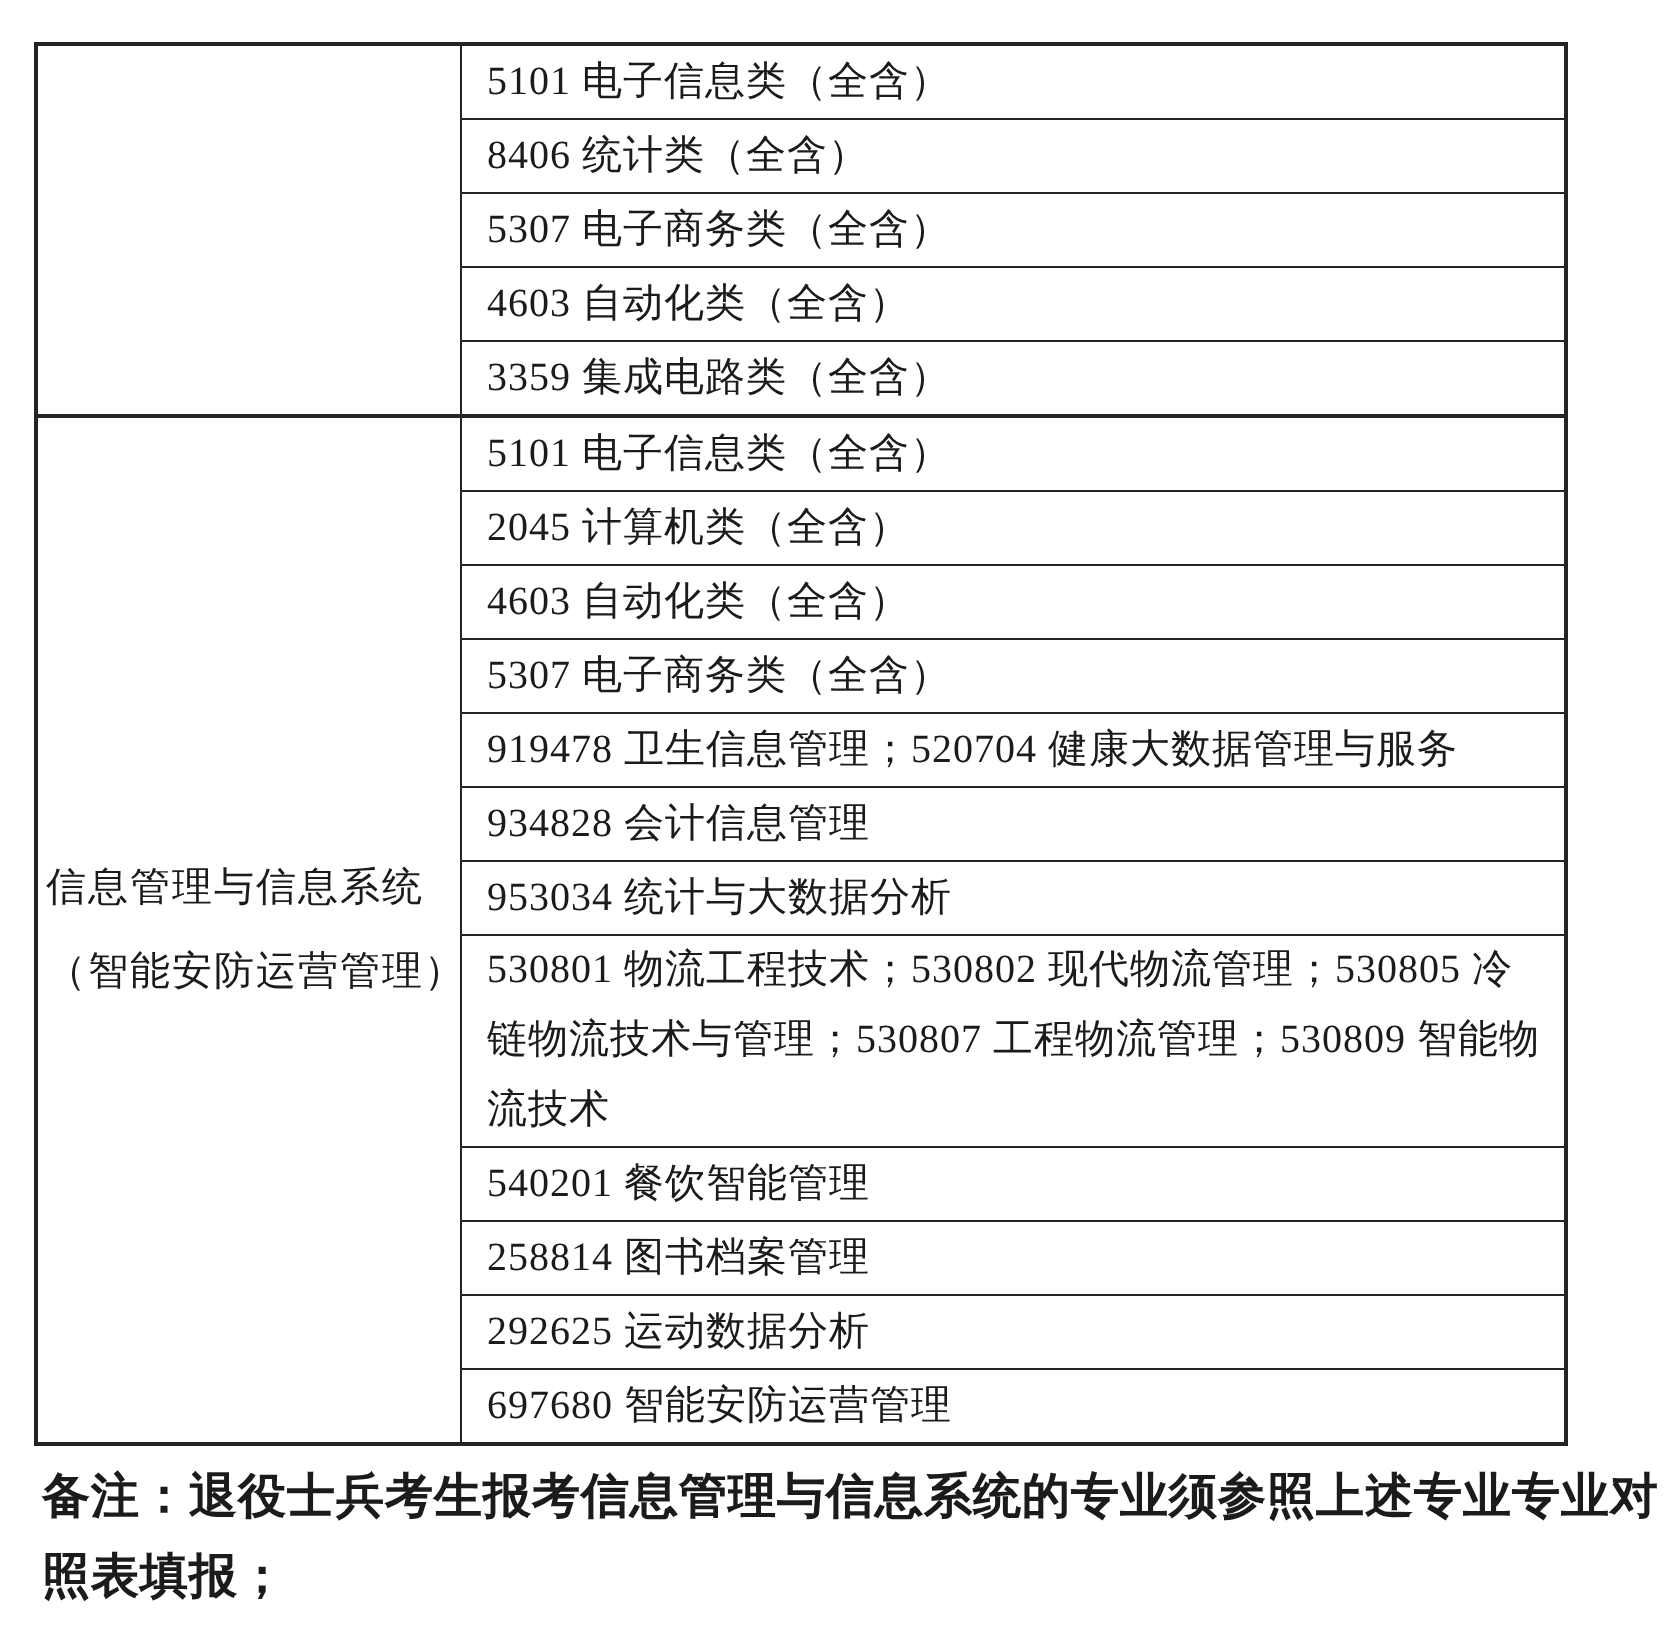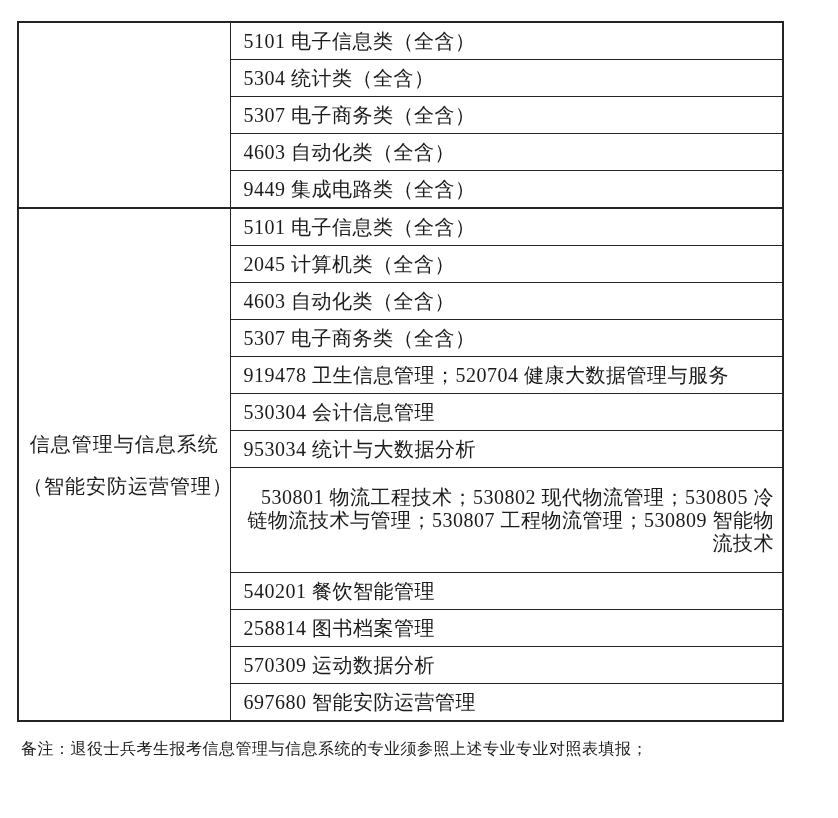--- a/index.html
+++ b/index.html
@@ -42,72 +42,71 @@
     border-top: 2px solid #242424;
   }
   td.right-cell {
     height: 36px;
     padding: 0 8px 0 13px;
     letter-spacing: 0.5px;
     line-height: 26px;
   }
   td.right-cell.tall {
     height: 104px;
-    line-height: 23px;
+    line-height: 35px;
     vertical-align: middle;
-    text-align: right;
   }
   td.left-cell {
-    text-align: center;
     vertical-align: middle;
     padding: 0 4px;
   }
   .label-line {
     font-size: 20px;
     line-height: 42px;
     letter-spacing: 1px;
     white-space: nowrap;
   }
   .note {
     position: absolute;
     left: 21px;
     top: 729px;
     width: 810px;
-    font-size: 16px;
+    font-size: 24px;
     line-height: 40px;
     letter-spacing: 0.5px;
+    font-weight: bold;
   }
 </style>
 </head>
 <body>
 
 <div class="page">
 
   <table class="majors-table">
     <colgroup>
         <col class="c1">
         <col class="c2">
       </colgroup>
     <tbody>
 
       <tr>
         <td class="left-cell" rowspan="5"></td>
         <td class="right-cell">5101 电子信息类（全含）</td>
       </tr>
       <tr>
-        <td class="right-cell">5304 统计类（全含）</td>
+        <td class="right-cell">8406 统计类（全含）</td>
       </tr>
       <tr>
         <td class="right-cell">5307 电子商务类（全含）</td>
       </tr>
       <tr>
         <td class="right-cell">4603 自动化类（全含）</td>
       </tr>
       <tr>
-        <td class="right-cell">9449 集成电路类（全含）</td>
+        <td class="right-cell">3359 集成电路类（全含）</td>
       </tr>
 
       <tr class="section-start">
         <td class="left-cell" rowspan="12">
           <div class="label-line">信息管理与信息系统</div>
           <div class="label-line">（智能安防运营管理）</div>
         </td>
         <td class="right-cell">5101 电子信息类（全含）</td>
       </tr>
       <tr>
@@ -116,36 +115,36 @@
       <tr>
         <td class="right-cell">4603 自动化类（全含）</td>
       </tr>
       <tr>
         <td class="right-cell">5307 电子商务类（全含）</td>
       </tr>
       <tr>
         <td class="right-cell">919478 卫生信息管理；520704 健康大数据管理与服务</td>
       </tr>
       <tr>
-        <td class="right-cell">530304 会计信息管理</td>
+        <td class="right-cell">934828 会计信息管理</td>
       </tr>
       <tr>
         <td class="right-cell">953034 统计与大数据分析</td>
       </tr>
       <tr>
         <td class="right-cell tall">530801 物流工程技术；530802 现代物流管理；530805 冷链物流技术与管理；530807 工程物流管理；530809 智能物流技术</td>
       </tr>
       <tr>
         <td class="right-cell">540201 餐饮智能管理</td>
       </tr>
       <tr>
         <td class="right-cell">258814 图书档案管理</td>
       </tr>
       <tr>
-        <td class="right-cell">570309 运动数据分析</td>
+        <td class="right-cell">292625 运动数据分析</td>
       </tr>
       <tr>
         <td class="right-cell">697680 智能安防运营管理</td>
       </tr>
     </tbody>
   </table>
 
   <div class="note">
     <div>备注：退役士兵考生报考信息管理与信息系统的专业须参照上述专业专业对照表填报；</div>
   </div>

